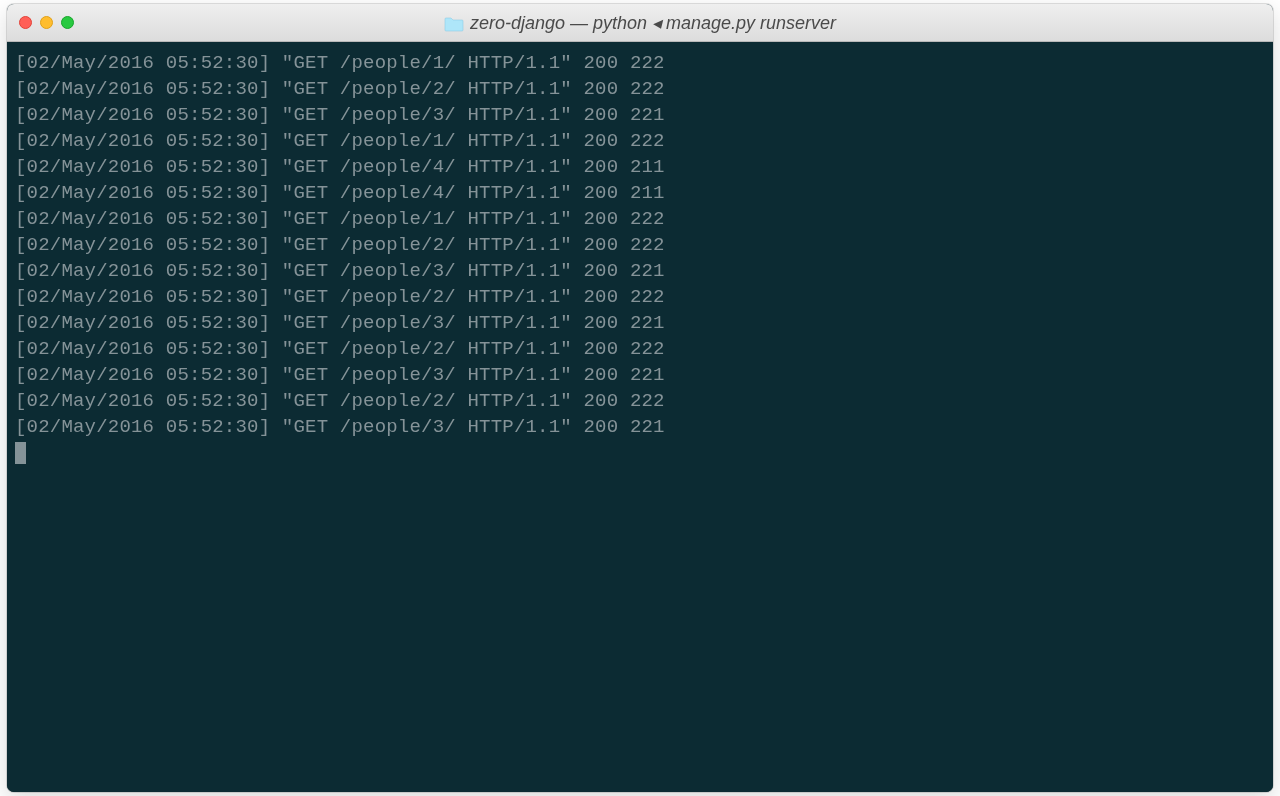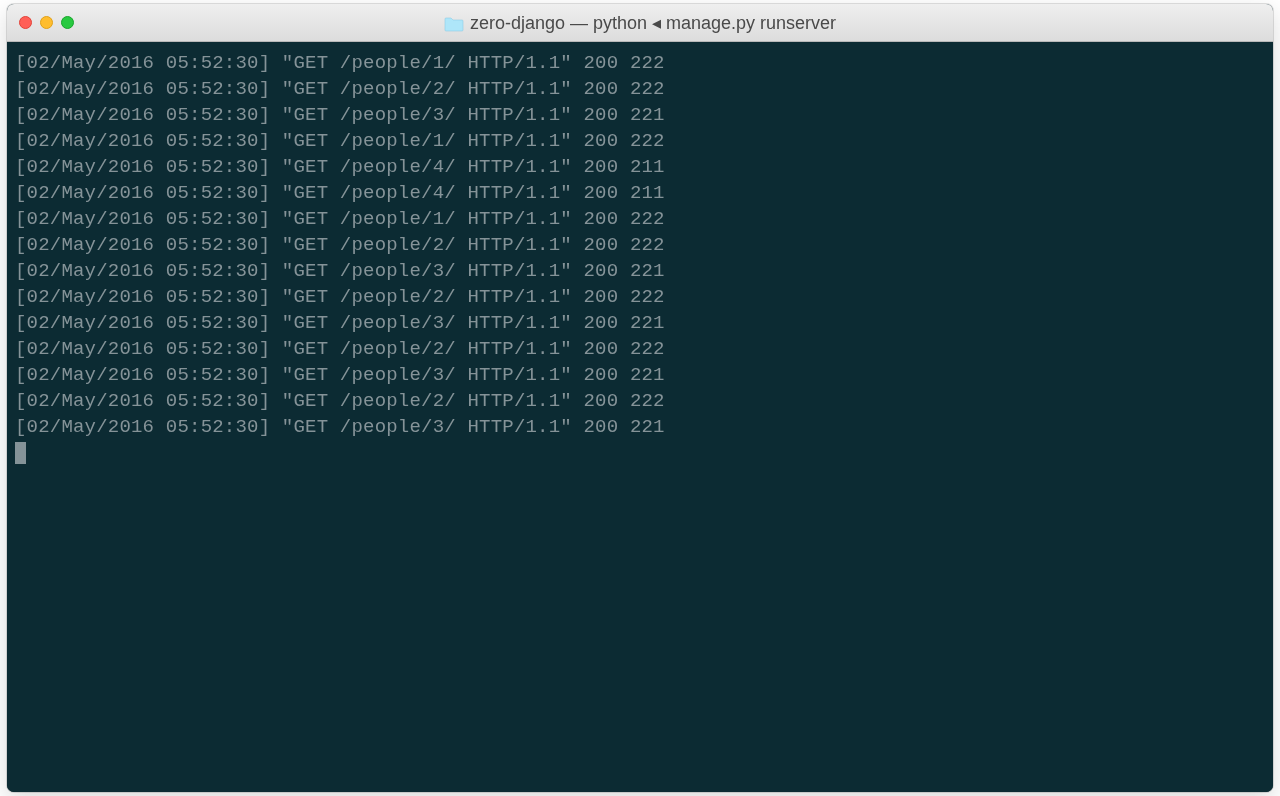--- a/index.html
+++ b/index.html
@@ -49,20 +49,21 @@
     .tl-min { background: #ffbd2e; border: 0.5px solid #e1a117; }
     .tl-max { background: #28c940; border: 0.5px solid #17a62b; }
     .title-center {
       position: absolute;
       left: 0; right: 0;
       display: flex;
       align-items: center;
       justify-content: center;
       gap: 8px;
       pointer-events: none;
+      font-style: italic;
     }
     .folder-icon {
       width: 18px;
       height: 14px;
       position: relative;
     }
     .folder-icon svg { display:block; }
     .title-text {
       font-size: 18px;
       color: #4a4a4a;

